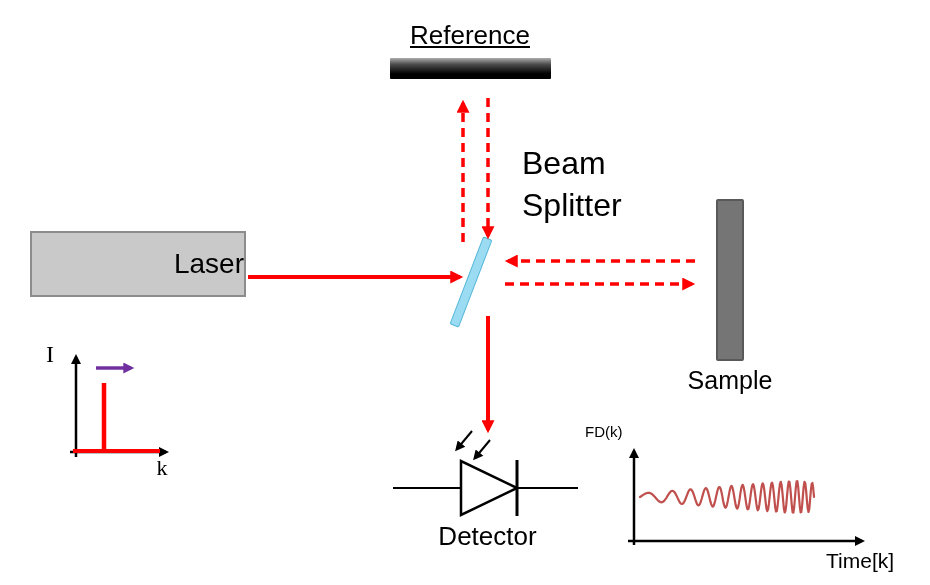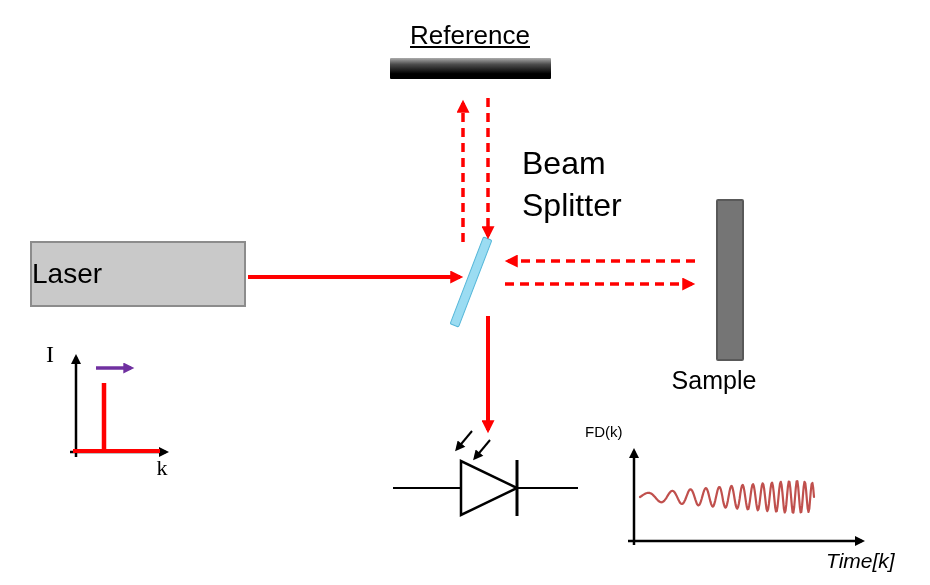--- a/index.html
+++ b/index.html
@@ -7,37 +7,37 @@
     position:relative;
     width:930px;height:585px;
     background:#fff;
     font-family:"Liberation Sans", sans-serif;
     color:#000;
     overflow:hidden;
   }
   .lbl{position:absolute;white-space:pre-wrap;}
   .lbl-reference{left:375px;top:20px;width:190px;text-align:center;font-size:26px;text-decoration:underline;}
   .lbl-beamsplitter{left:522px;top:142px;width:108px;font-size:32px;line-height:1.32;}
-  .lbl-sample{left:659px;top:366px;width:110px;text-align:center;font-size:25px;}
+  .lbl-sample{left:675px;top:366px;width:110px;text-align:center;font-size:25px;}
   .lbl-detector{left:425px;top:521px;width:125px;text-align:center;font-size:26px;}
   .lbl-fd{left:585px;top:423px;font-size:15px;}
-  .lbl-time{left:826px;top:549px;font-size:21px;font-style:italic;}
+  .lbl-time{left:826px;top:549px;font-size:21px;}
   .lbl-i{left:46px;top:341px;font-size:24px;font-family:"Liberation Serif",serif;}
   .lbl-k{left:150px;top:455px;width:24px;text-align:center;font-size:22px;font-family:"Liberation Serif",serif;}
 
   .mirror{
     position:absolute;left:390px;top:58px;width:161px;height:21px;
     background:linear-gradient(180deg,#ababab 0%,#4d4d4d 30%,var(--c-mirror_fill,#000) 75%);
     border-radius:1px;
   }
   .laser-box{
-    position:absolute;left:30px;top:241px;width:212px;height:62px;
+    position:absolute;left:30px;top:231px;width:212px;height:62px;
     background:var(--c-laser_fill,#c9c9c9);
     border:2px solid var(--c-laser_edge,#8c8c8c);
-    display:flex;align-items:center;justify-content:flex-start;
+    display:flex;align-items:center;justify-content:flex-end;
     font-size:28px;
   }
   .sample-bar{
     position:absolute;left:716px;top:199px;width:24px;height:158px;
     background:var(--c-sample_fill,#757575);
     border:2px solid var(--c-sample_edge,#595959);
     border-radius:2px;
   }
   .splitter{
     position:absolute;left:466px;top:235px;width:8px;height:92px;
@@ -110,17 +110,18 @@
     <g>
       <line x1="634" y1="545" x2="634" y2="451" class="axisline" stroke-width="2.5" marker-end="url(#mblack)"></line>
       <line x1="628" y1="541" x2="862" y2="541" class="axisline" stroke-width="2.5" marker-end="url(#mblack)"></line>
       <path d="M640.0,497.0 L640.8,496.5 L641.6,496.0 L642.4,495.4 L643.2,494.9 L644.0,494.4 L644.7,493.9 L645.5,493.5 L646.3,493.2 L647.1,493.0 L647.9,492.8 L648.7,492.8 L649.5,492.9 L650.3,493.2 L651.1,493.5 L651.9,494.0 L652.7,494.7 L653.4,495.4 L654.2,496.2 L655.0,497.1 L655.8,498.0 L656.6,498.9 L657.4,499.8 L658.2,500.6 L659.0,501.3 L659.8,501.8 L660.6,502.1 L661.4,502.3 L662.1,502.2 L662.9,501.8 L663.7,501.3 L664.5,500.4 L665.3,499.4 L666.1,498.3 L666.9,497.0 L667.7,495.7 L668.5,494.4 L669.3,493.2 L670.1,492.2 L670.8,491.4 L671.6,491.0 L672.4,490.8 L673.2,491.0 L674.0,491.7 L674.8,492.6 L675.6,493.9 L676.4,495.4 L677.2,497.1 L678.0,498.8 L678.8,500.4 L679.5,501.9 L680.3,503.0 L681.1,503.7 L681.9,504.0 L682.7,503.7 L683.5,502.9 L684.3,501.6 L685.1,500.0 L685.9,498.0 L686.7,495.9 L687.5,493.8 L688.2,492.0 L689.0,490.5 L689.8,489.6 L690.6,489.3 L691.4,489.7 L692.2,490.8 L693.0,492.5 L693.8,494.7 L694.6,497.1 L695.4,499.6 L696.2,501.9 L696.9,503.8 L697.7,505.0 L698.5,505.4 L699.3,504.9 L700.1,503.5 L700.9,501.4 L701.7,498.8 L702.5,495.9 L703.3,493.0 L704.1,490.6 L704.9,488.9 L705.6,488.1 L706.4,488.3 L707.2,489.6 L708.0,491.9 L708.8,494.9 L709.6,498.2 L710.4,501.4 L711.2,504.1 L712.0,505.9 L712.8,506.6 L713.6,505.9 L714.3,504.0 L715.1,501.1 L715.9,497.6 L716.7,493.9 L717.5,490.5 L718.3,488.1 L719.1,487.0 L719.9,487.3 L720.7,489.1 L721.5,492.2 L722.3,496.1 L723.0,500.2 L723.8,503.9 L724.6,506.5 L725.4,507.6 L726.2,507.0 L727.0,504.6 L727.8,500.9 L728.6,496.5 L729.4,492.1 L730.2,488.4 L731.0,486.3 L731.7,486.0 L732.5,487.8 L733.3,491.2 L734.1,495.9 L734.9,500.8 L735.7,505.1 L736.5,507.8 L737.3,508.6 L738.1,507.0 L738.9,503.4 L739.7,498.5 L740.4,493.2 L741.2,488.6 L742.0,485.6 L742.8,485.0 L743.6,487.0 L744.4,491.1 L745.2,496.6 L746.0,502.2 L746.8,506.8 L747.6,509.3 L748.4,509.0 L749.1,505.9 L749.9,500.8 L750.7,494.7 L751.5,489.0 L752.3,485.2 L753.1,484.1 L753.9,486.2 L754.7,490.9 L755.5,497.2 L756.3,503.5 L757.1,508.3 L757.8,510.3 L758.6,508.9 L759.4,504.4 L760.2,497.9 L761.0,491.1 L761.8,485.7 L762.6,483.3 L763.4,484.6 L764.2,489.3 L765.0,496.2 L765.8,503.4 L766.5,508.9 L767.3,511.1 L768.1,509.3 L768.9,503.9 L769.7,496.4 L770.5,489.0 L771.3,483.9 L772.1,482.6 L772.9,485.7 L773.7,492.2 L774.5,500.3 L775.2,507.5 L776.0,511.5 L776.8,511.0 L777.6,506.0 L778.4,498.1 L779.2,489.7 L780.0,483.6 L780.8,481.8 L781.6,485.0 L782.4,492.3 L783.2,501.2 L783.9,508.8 L784.7,512.5 L785.5,510.8 L786.3,504.4 L787.1,495.2 L787.9,486.6 L788.7,481.6 L789.5,482.0 L790.3,487.9 L791.1,497.1 L791.9,506.4 L792.6,512.4 L793.4,512.6 L794.2,507.0 L795.0,497.5 L795.8,487.8 L796.6,481.4 L797.4,481.2 L798.2,487.1 L799.0,496.8 L799.8,506.5 L800.6,512.3 L801.3,512.0 L802.1,505.7 L802.9,495.9 L803.7,486.7 L804.5,481.8 L805.3,483.2 L806.1,490.4 L806.9,500.2 L807.7,508.6 L808.5,511.9 L809.3,508.8 L810.0,500.7 L810.8,491.1 L811.6,484.2 L812.4,483.0 L813.2,488.0 L814.0,497.0" class="wave" stroke-width="2.2" stroke-linejoin="round" stroke-linecap="round"></path>
     </g>
   </svg>
 
   <div class="lbl lbl-reference">Reference</div>
   <div class="lbl lbl-beamsplitter">Beam Splitter</div>
   <div class="lbl lbl-sample">Sample</div>
+  <div class="lbl lbl-detector">Detector</div>
   <div class="lbl lbl-i">I</div>
   <div class="lbl lbl-k">k</div>
   <div class="lbl lbl-fd">FD(k)</div>
   <div class="lbl lbl-time">Time[k]</div>
 </div>
 
 </body></html>

